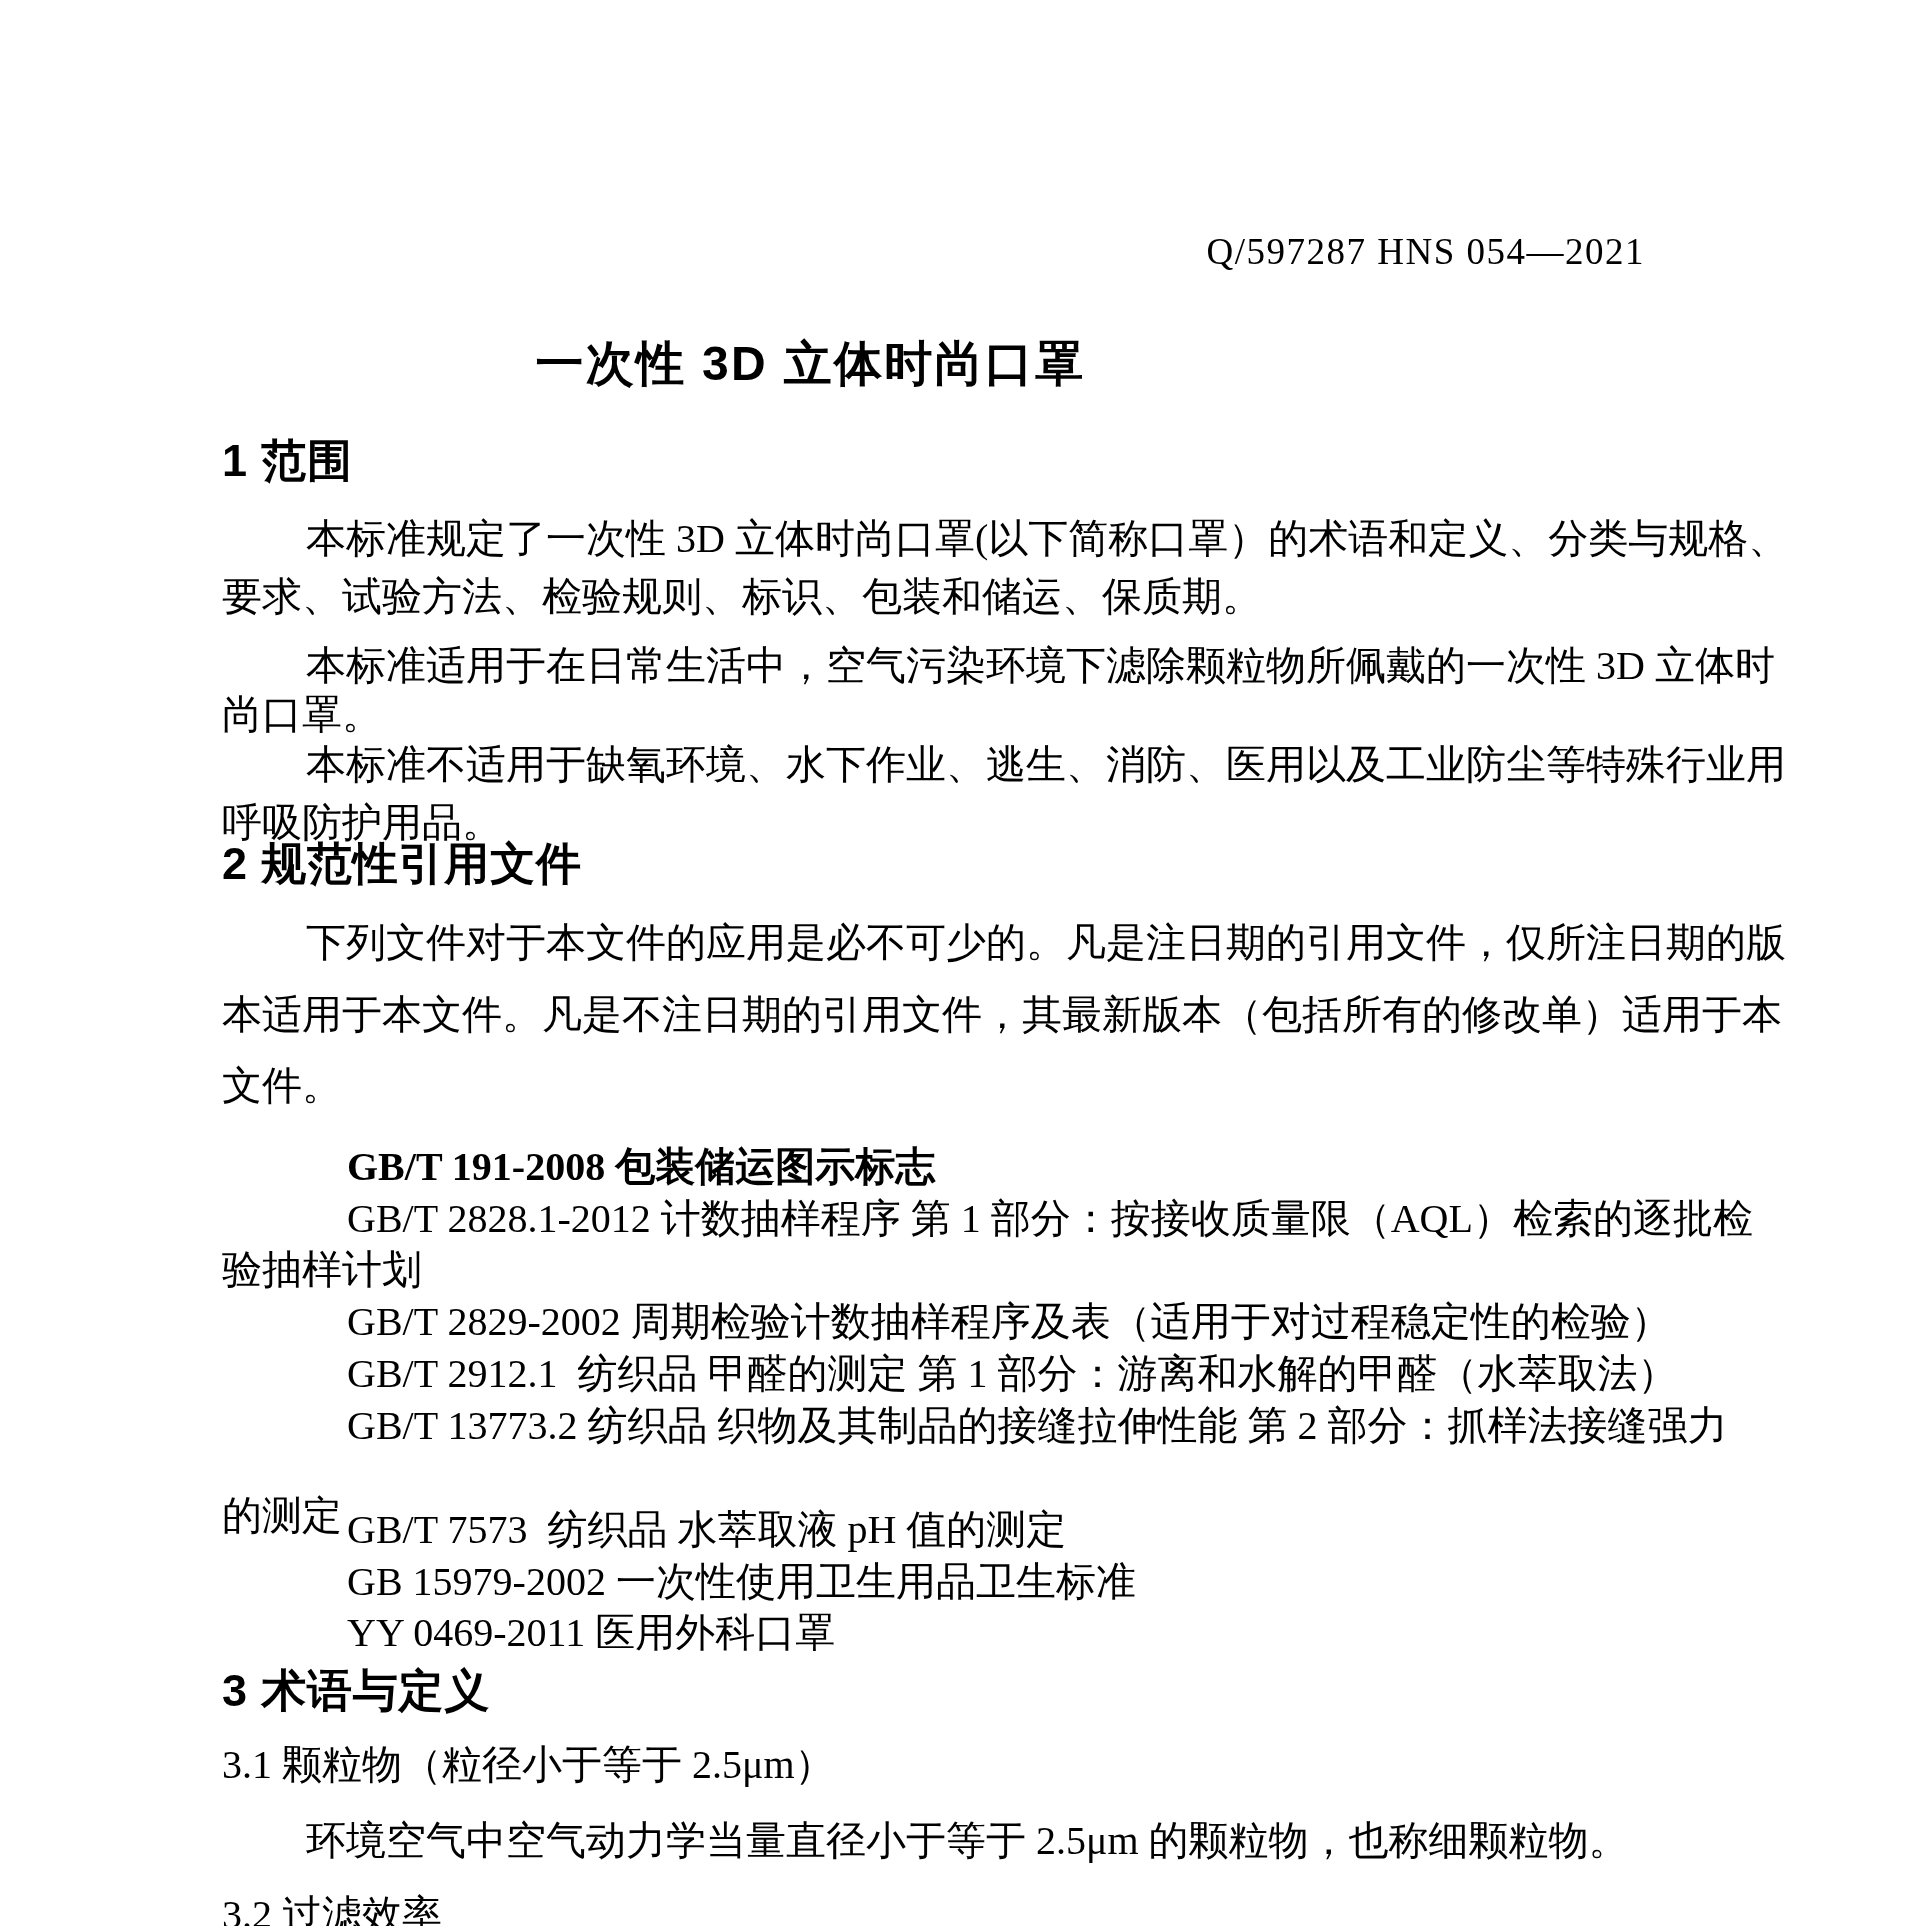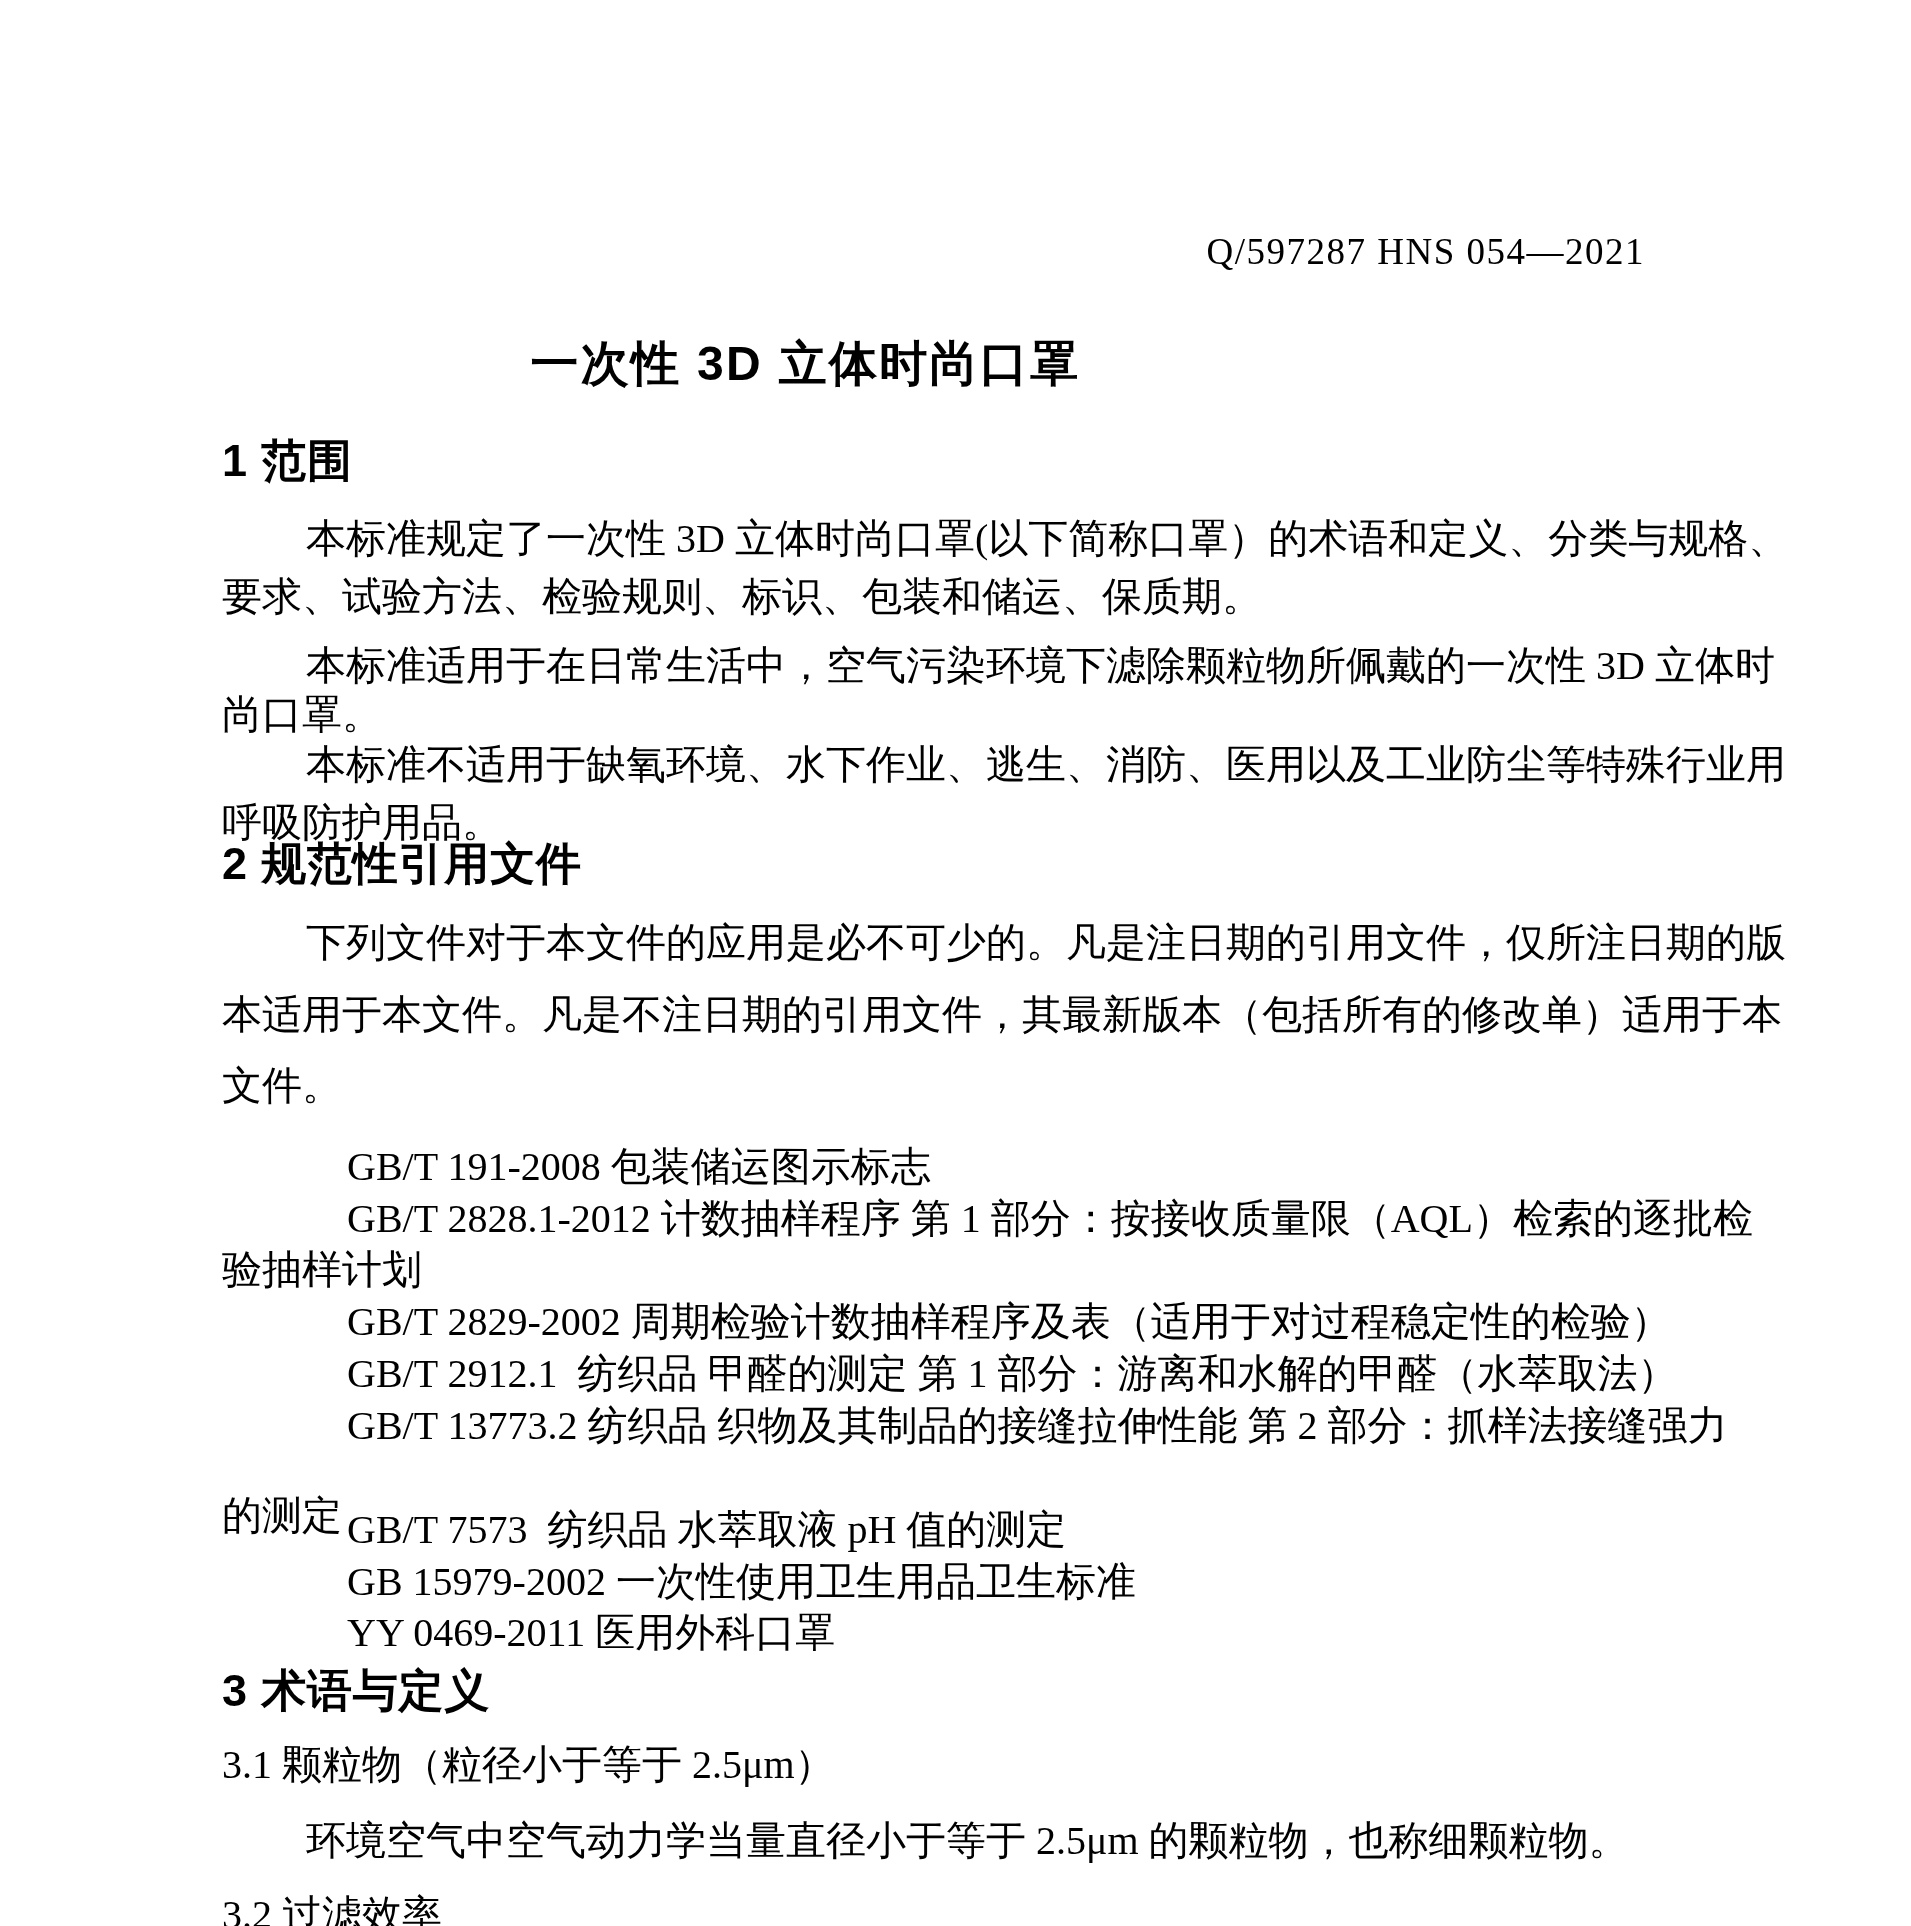--- a/index.html
+++ b/index.html
@@ -37,24 +37,25 @@
   .doc-number {
     font-family: "Liberation Serif", "DejaVu Serif", serif;
     font-size: 37px;
     font-weight: 400;
     letter-spacing: 1.5px;
   }
   .doc-title {
     font-family: "Liberation Sans", "DejaVu Sans", sans-serif;
     font-size: 48px;
     font-weight: 700;
-    left: 12px;
+    left: 1px;
     width: 1587px;
     text-align: center;
     letter-spacing: 2.3px;
+    padding-left: 16px;
   }
 </style>
 </head>
 <body>
 
 <div class="page">
 
   <div class="line doc-number" style="top:233px; right:266px;">Q/597287 HNS 054—2021</div>
 
   <div class="line doc-title" style="top:340px;">一次性 3D 立体时尚口罩</div>
@@ -65,21 +66,21 @@
   <div class="line body-text" style="top:646px; left:306px;">本标准适用于在日常生活中，空气污染环境下滤除颗粒物所佩戴的一次性 3D 立体时</div>
   <div class="line body-text" style="top:695px; left:222px;">尚口罩。</div>
   <div class="line body-text" style="top:745px; left:306px;">本标准不适用于缺氧环境、水下作业、逃生、消防、医用以及工业防尘等特殊行业用</div>
   <div class="line body-text" style="top:803px; left:222px;">呼吸防护用品。</div>
 
   <div class="line heading" style="top:841px; left:222px;">2 规范性引用文件</div>
   <div class="line body-text" style="top:923px; left:306px;">下列文件对于本文件的应用是必不可少的。凡是注日期的引用文件，仅所注日期的版</div>
   <div class="line body-text" style="top:995px; left:222px;">本适用于本文件。凡是不注日期的引用文件，其最新版本（包括所有的修改单）适用于本</div>
   <div class="line body-text" style="top:1066px; left:222px;">文件。</div>
 
-  <div class="line body-text" style="top:1147px; left:347px;">GB/T 191-2008 包装储运图示标志</div>
+  <div class="line body-text" style="top:1147px; left:347px;font-weight:bold;">GB/T 191-2008 包装储运图示标志</div>
   <div class="line body-text" style="top:1199px; left:347px;">GB/T 2828.1-2012 计数抽样程序 第 1 部分：按接收质量限（AQL）检索的逐批检</div>
   <div class="line body-text" style="top:1250px; left:222px;">验抽样计划</div>
   <div class="line body-text" style="top:1302px; left:347px;">GB/T 2829-2002 周期检验计数抽样程序及表（适用于对过程稳定性的检验）</div>
   <div class="line body-text" style="top:1354px; left:347px;">GB/T 2912.1  纺织品 甲醛的测定 第 1 部分：游离和水解的甲醛（水萃取法）</div>
   <div class="line body-text" style="top:1406px; left:347px;">GB/T 13773.2 纺织品 织物及其制品的接缝拉伸性能 第 2 部分：抓样法接缝强力</div>
   <div class="line body-text" style="top:1458px; left:222px;margin-top:38px;">的测定</div>
   <div class="line body-text" style="top:1510px; left:347px;">GB/T 7573  纺织品 水萃取液 pH 值的测定</div>
   <div class="line body-text" style="top:1562px; left:347px;">GB 15979-2002 一次性使用卫生用品卫生标准</div>
   <div class="line body-text" style="top:1613px; left:347px;">YY 0469-2011 医用外科口罩</div>
 

